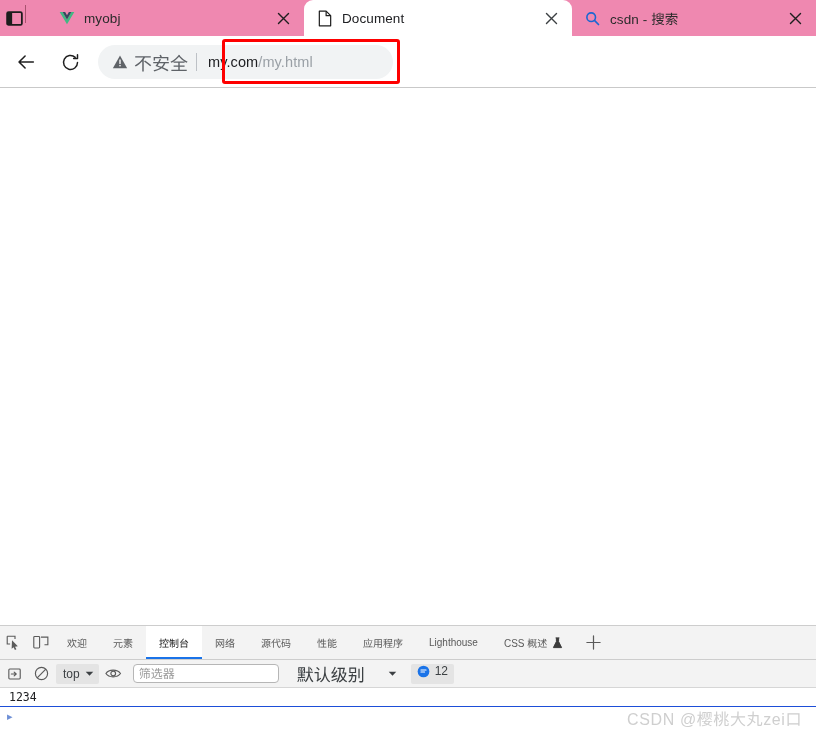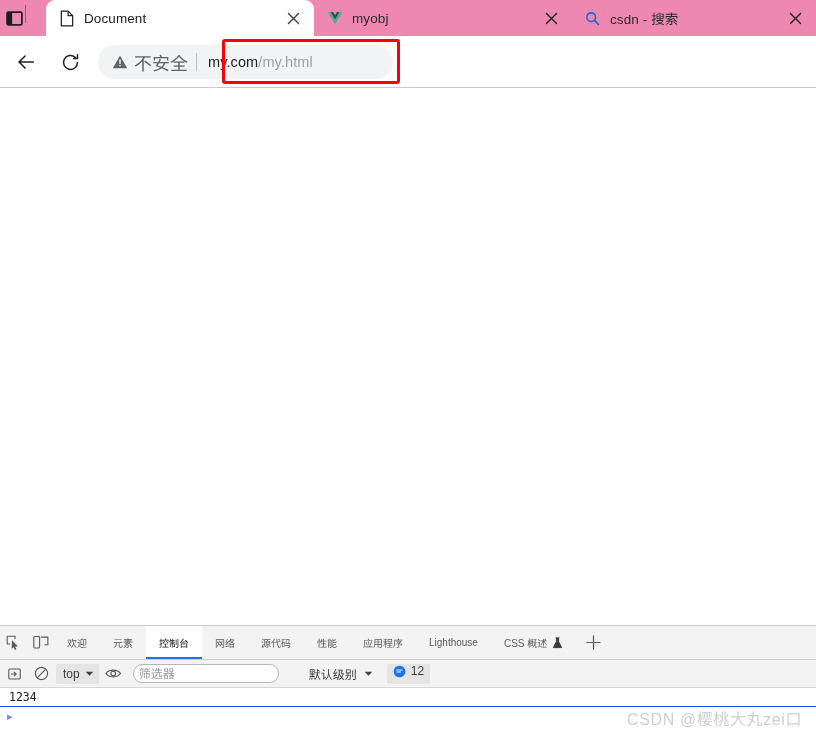--- a/index.html
+++ b/index.html
@@ -278,38 +278,39 @@
     color: #3c4043;
     margin: 0 2px;
     flex: none;
   }
   .ctx-select .caret { margin-left: 5px; display:inline-flex; }
   .filter-input {
     width: 146px;
     height: 19px;
     background: #ffffff;
     border: 1px solid #b6b6b6;
-    border-radius: 9px;
+    border-radius: 4px;
     margin-left: 6px;
     font-size: 12px;
     color: #737373;
     padding: 4px 5px;
     box-sizing: border-box;
     font-family: "Liberation Sans", sans-serif;
     outline: none;
     flex: none;
   }
   .filter-input::placeholder { color: #9b9b9b; }
   .level-select {
     display: flex;
     align-items: center;
-    font-size: 12px;
+    font-size: 17px;
     color: #3c4043;
-    margin-left: 30px;
-    flex: none;
+    margin-left: 18px;
+    flex: none;
+    gap: 16px;
   }
   .level-select .caret { margin-left: 7px; display:inline-flex; }
   .msg-badge {
     display: flex;
     align-items: flex-start;
     background: #e4e4e4;
     border-radius: 2px;
     height: 20px;
     padding: 0 6px;
     margin-left: 14px;
@@ -373,46 +374,46 @@
     <div class="tabstrip-left">
       <span class="tab-search-icon">
         <svg width="17" height="17" viewBox="0 0 18 18" aria-hidden="true">
           <rect x="1.2" y="2.2" width="15.6" height="13.6" rx="1.6" fill="none" stroke="#1d1d1d" stroke-width="1.9"></rect>
           <rect x="1.2" y="2.2" width="5.3" height="13.6" fill="#1d1d1d"></rect>
         </svg>
       </span>
       <span class="tab-divider"></span>
     </div>
 
+    <div class="tab inactive tab-1">
+      <span class="tab-favicon">
+        <svg width="16" height="16" viewBox="0 0 24 24" aria-hidden="true">
+          <polygon points="1,3 5.4,3 12,14.2 18.6,3 23,3 12,21.5" fill="#41b883"></polygon>
+          <polygon points="5.4,3 9.2,3 12,7.8 14.8,3 18.6,3 12,14.2" fill="#35495e"></polygon>
+        </svg>
+      </span>
+      <span class="tab-title">myobj</span>
+      <span class="tab-close">
+        <svg width="13" height="13" viewBox="0 0 14 14" aria-hidden="true">
+          <path d="M1.6 1.6 L12.4 12.4 M12.4 1.6 L1.6 12.4" stroke="#1f1f1f" stroke-width="1.5" stroke-linecap="round"></path>
+        </svg>
+      </span>
+    </div>
+
     <div class="tab active tab-2">
       <span class="tab-favicon">
         <svg width="16" height="17" viewBox="0 0 16 18" aria-hidden="true">
           <path d="M2 1.2 h7.2 L14 6 v10.8 H2 Z" fill="#ffffff" stroke="#1f1f1f" stroke-width="1.3" stroke-linejoin="round"></path>
           <path d="M9.2 1.2 V6 H14" fill="none" stroke="#1f1f1f" stroke-width="1.3" stroke-linejoin="round"></path>
         </svg>
       </span>
       <span class="tab-title">Document</span>
       <span class="tab-close">
         <svg width="13" height="13" viewBox="0 0 14 14" aria-hidden="true">
           <path d="M1.6 1.6 L12.4 12.4 M12.4 1.6 L1.6 12.4" stroke="#3c4043" stroke-width="1.5" stroke-linecap="round"></path>
-        </svg>
-      </span>
-    </div>
-
-    <div class="tab inactive tab-1">
-      <span class="tab-favicon">
-        <svg width="16" height="16" viewBox="0 0 24 24" aria-hidden="true">
-          <polygon points="1,3 5.4,3 12,14.2 18.6,3 23,3 12,21.5" fill="#41b883"></polygon>
-          <polygon points="5.4,3 9.2,3 12,7.8 14.8,3 18.6,3 12,14.2" fill="#35495e"></polygon>
-        </svg>
-      </span>
-      <span class="tab-title">myobj</span>
-      <span class="tab-close">
-        <svg width="13" height="13" viewBox="0 0 14 14" aria-hidden="true">
-          <path d="M1.6 1.6 L12.4 12.4 M12.4 1.6 L1.6 12.4" stroke="#1f1f1f" stroke-width="1.5" stroke-linecap="round"></path>
         </svg>
       </span>
     </div>
 
     <div class="tab inactive tab-3">
       <span class="tab-favicon">
         <svg width="15" height="15" viewBox="0 0 16 16" aria-hidden="true">
           <circle cx="6.6" cy="6.6" r="4.6" fill="none" stroke="#1967d2" stroke-width="1.7"></circle>
           <path d="M10.1 10.1 L14.4 14.4" stroke="#1967d2" stroke-width="1.8" stroke-linecap="round"></path>
         </svg>

